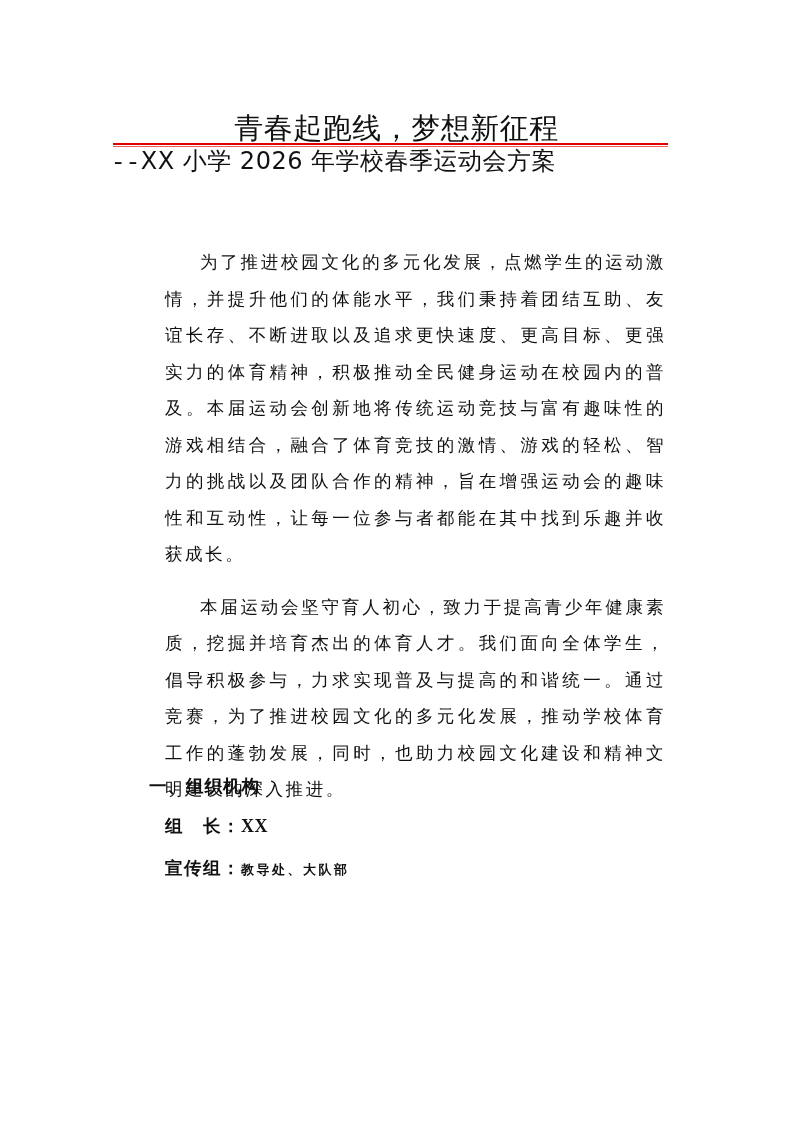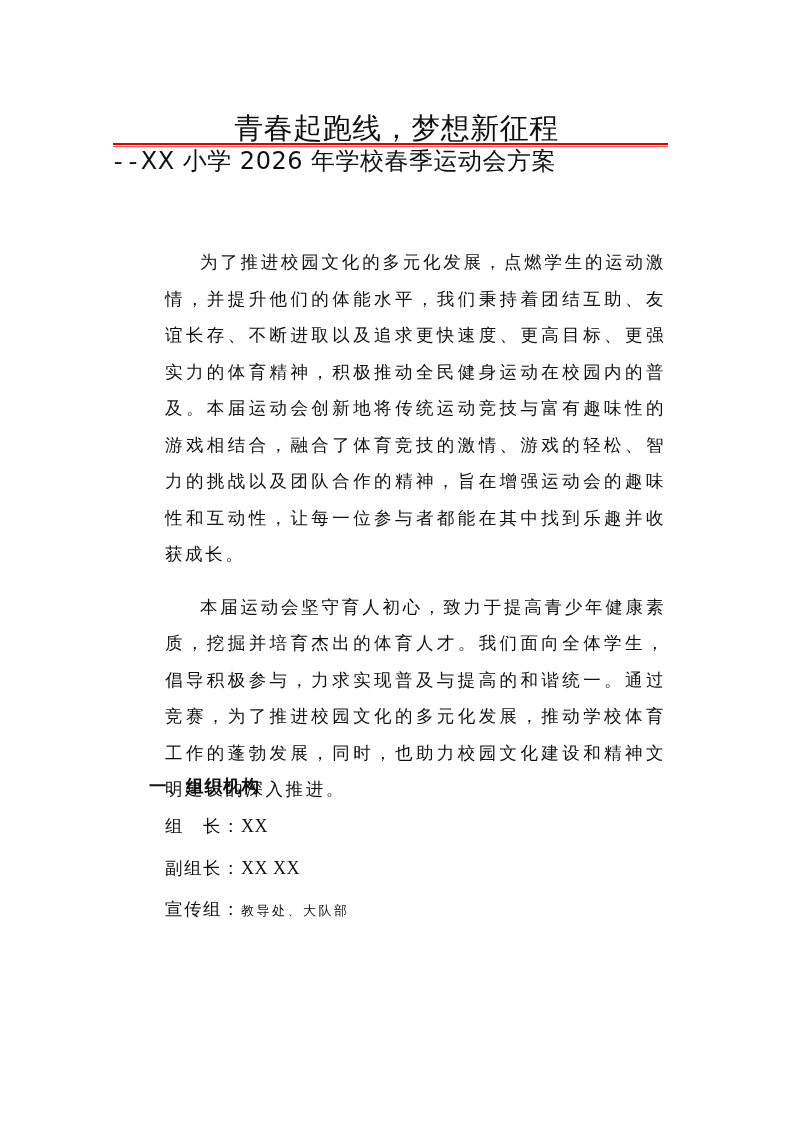--- a/index.html
+++ b/index.html
@@ -91,20 +91,21 @@
       left: 165px;
       top: 806px;
       font-size: 17.5px;
       letter-spacing: 1.5px;
       color: #111;
     }
     .org-row {
       height: 41.5px;
       line-height: 41.5px;
       white-space: pre;
+      font-weight: bold;
     }
     .org-row .val {
       font-family: "Liberation Serif", serif;
       font-size: 18px;
       letter-spacing: 0.5px;
     }
     .org-row .val.cjk {
       font-family: "DejaVu Sans", sans-serif;
       font-size: 13px;
       letter-spacing: 2.5px;
@@ -129,17 +130,16 @@
 
   <div class="body-text">
     <p class="para">为了推进校园文化的多元化发展，点燃学生的运动激情，并提升他们的体能水平，我们秉持着团结互助、友谊长存、不断进取以及追求更快速度、更高目标、更强实力的体育精神，积极推动全民健身运动在校园内的普及。本届运动会创新地将传统运动竞技与富有趣味性的游戏相结合，融合了体育竞技的激情、游戏的轻松、智力的挑战以及团队合作的精神，旨在增强运动会的趣味性和互动性，让每一位参与者都能在其中找到乐趣并收获成长。</p>
     <p class="para">本届运动会坚守育人初心，致力于提高青少年健康素质，挖掘并培育杰出的体育人才。我们面向全体学生，倡导积极参与，力求实现普及与提高的和谐统一。通过竞赛，为了推进校园文化的多元化发展，推动学校体育工作的蓬勃发展，同时，也助力校园文化建设和精神文明建设的深入推进。</p>
   </div>
 
   <div class="section-heading">一、组织机构</div>
 
   <div class="org-list">
     <div class="org-row"><span>组　长：</span><span class="val">XX</span></div>
-    <div class="org-row"><span>副组长：</span><span class="val">XX XX</span></div>
     <div class="org-row"><span>宣传组：</span><span class="val cjk">教导处、大队部</span></div>
   </div>
 
 </div>
 
 </body></html>

